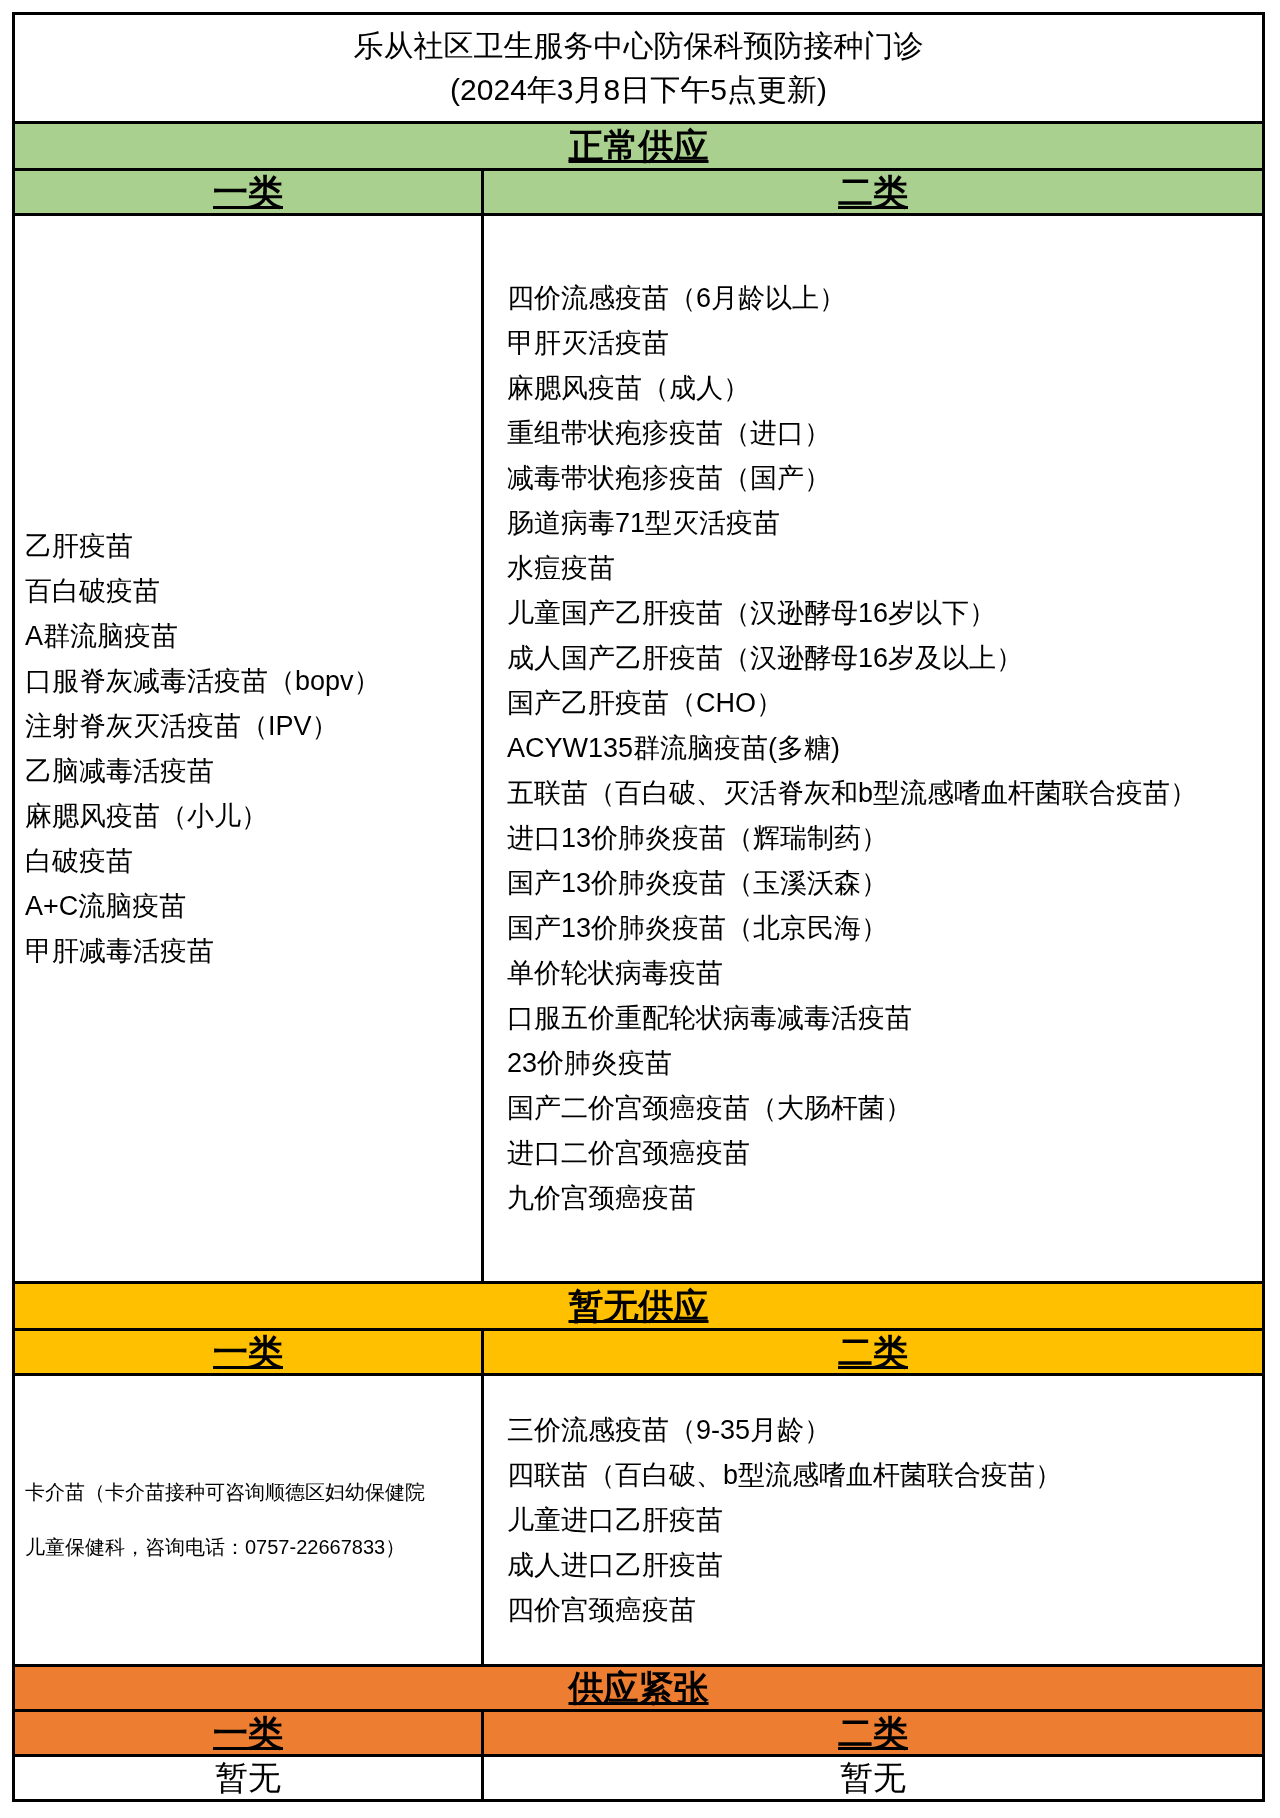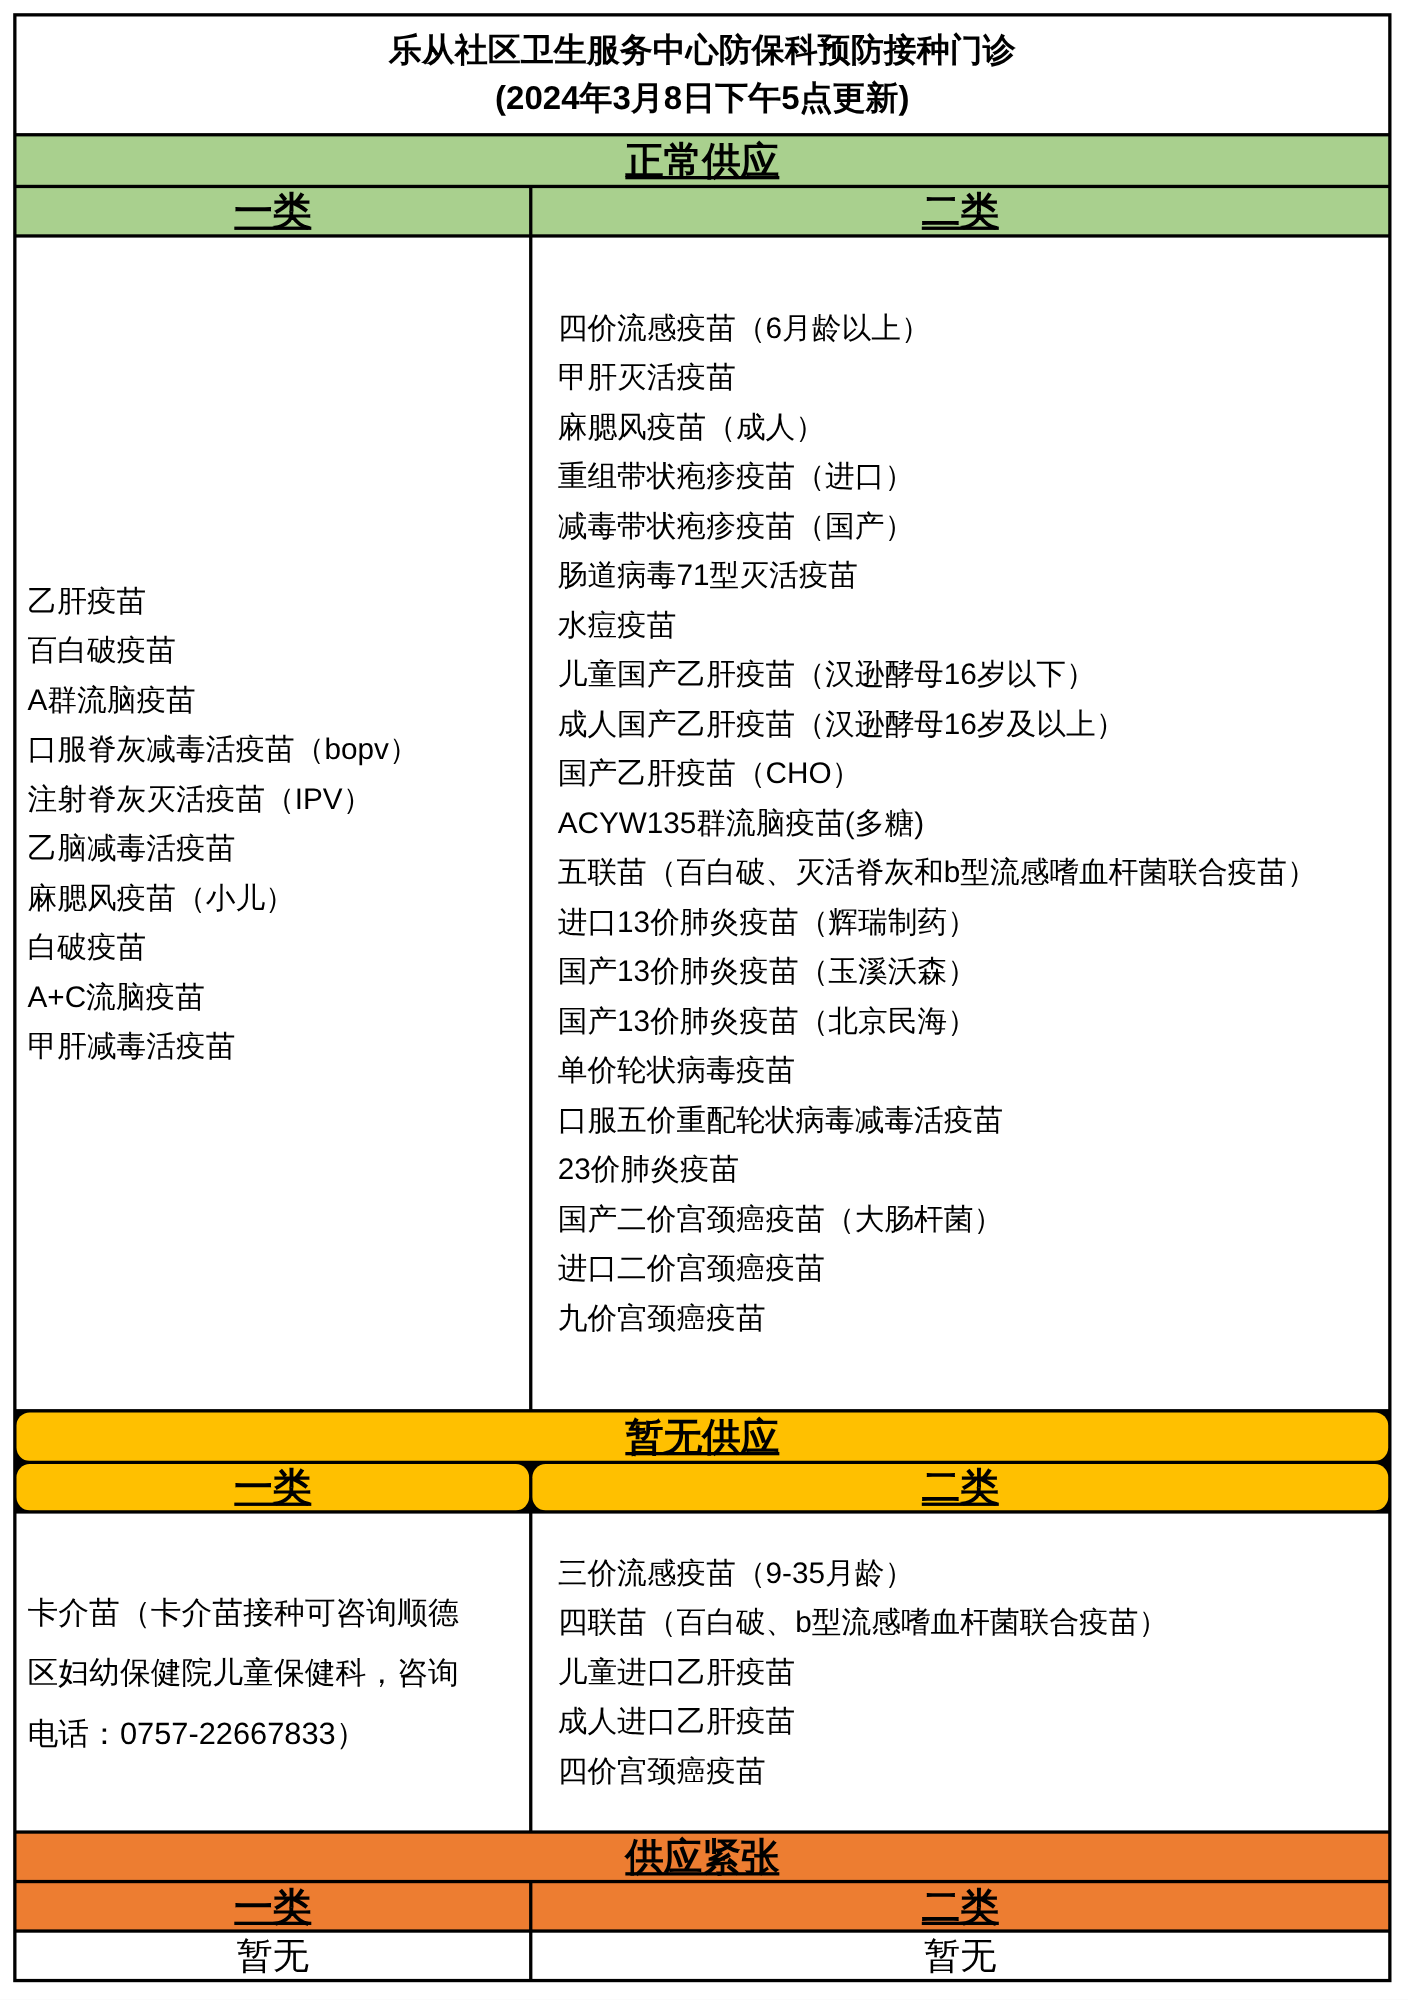--- a/index.html
+++ b/index.html
@@ -30,53 +30,53 @@
     padding: 3px;
   }
   .cell { background: #fff; overflow: hidden; }
   .span2 { grid-column: 1 / 3; }
 
   .title-cell {
     display: flex;
     flex-direction: column;
     align-items: center;
     justify-content: center;
-    font-weight: bold;
+    font-weight: normal;
     font-size: 30px;
     line-height: 44px;
     text-align: center;
   }
 
   .band {
     display: flex;
     align-items: center;
     justify-content: center;
     font-weight: bold;
     font-size: 35px;
     text-decoration: underline;
   }
   .band.green  { background: var(--green,  #A9D08E); }
-  .band.yellow { background: var(--yellow, #FFC000); border-radius: 12px; }
+  .band.yellow { background: var(--yellow, #FFC000); }
   .band.orange { background: var(--orange, #ED7D31); }
 
   .list-cell {
     display: flex;
     flex-direction: column;
     justify-content: center;
     font-size: 27px;
     line-height: 45px;
   }
   .list-cell.left-col  { padding-left: 10px; justify-content: center; }
   .list-cell.right-col { padding-left: 23px; }
 
   .note-cell {
     display: flex;
     flex-direction: column;
     justify-content: center;
-    font-size: 28px;
+    font-size: 20px;
     line-height: 55px;
     padding: 0 40px 0 10px;
   }
   .note-cell .list-item { line-height: 55px; }
 
   .center-cell {
     display: flex;
     align-items: center;
     justify-content: center;
     font-size: 33px;

